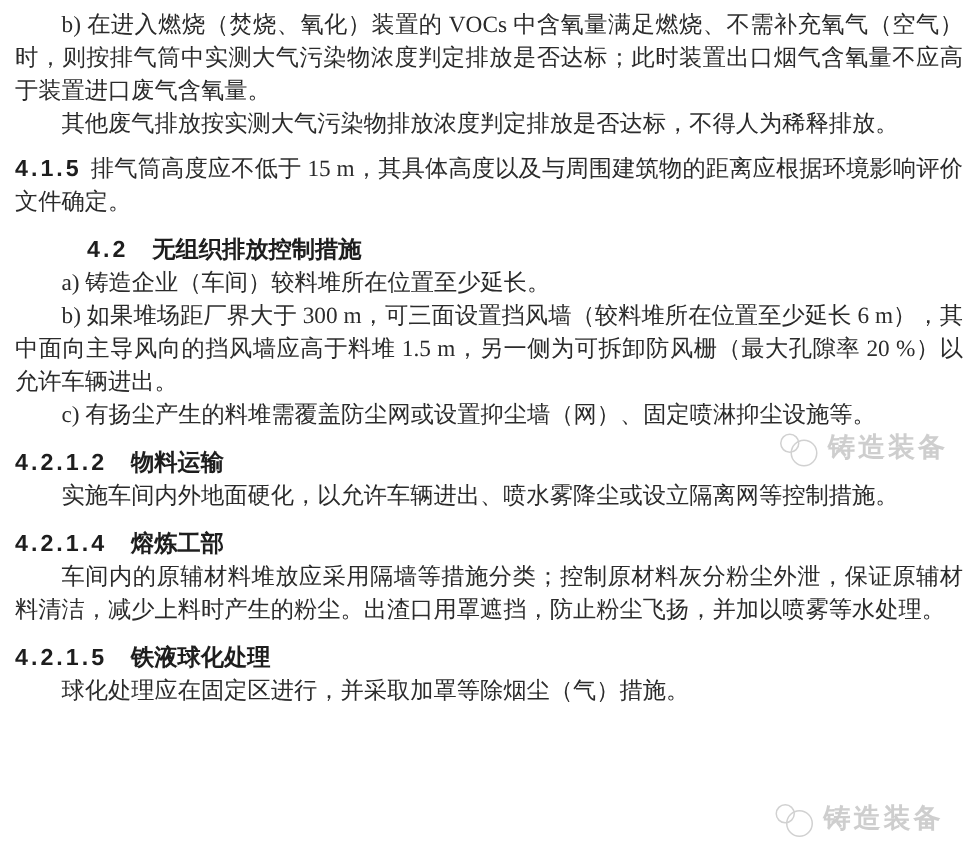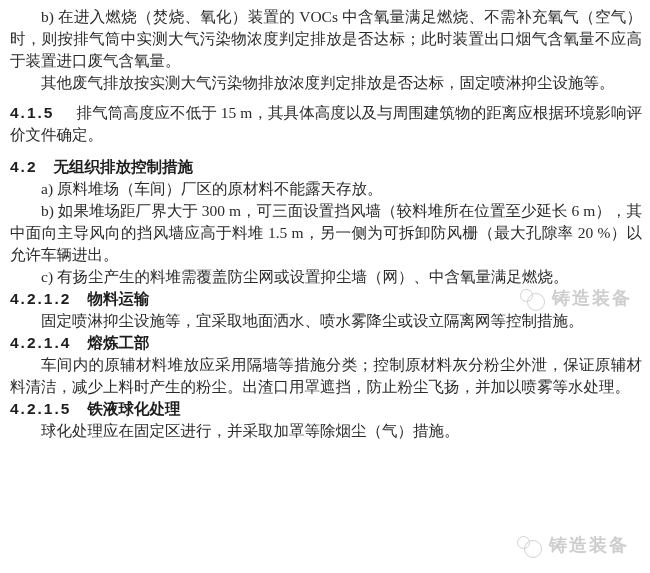--- a/index.html
+++ b/index.html
@@ -23,36 +23,36 @@
   }
   .para {
     margin: 0;
     text-indent: 2em;
   }
   .para.flush { text-indent: 0; }
   .clause-num {
     font-family: "Liberation Sans", "DejaVu Sans", sans-serif;
     font-weight: bold;
     letter-spacing: 2px;
-    margin-right: 22px;
+    margin-right: 6px;
     color: #1e1e1e;
   }
   .hd {
     margin: 0;
     font-family: "Liberation Sans", "DejaVu Sans", sans-serif;
     font-weight: bold;
     font-size: 15.5px;
     line-height: 22px;
     color: #1e1e1e;
     text-align: left;
   }
   .hd-num { letter-spacing: 2px; margin-right: 16px; }
   .gap-sm { margin-top: 8px; }
-  .gap-md { margin-top: 10px; }
-  .gap-xs { margin-top: 0; }
+  .gap-md { margin-top: 10px; margin-left: 48px; }
+  .gap-xs { margin-top: 10px; }
 
   .watermark {
     position: absolute;
     display: flex;
     align-items: flex-start;
     z-index: 3;
     opacity: 0.85;
   }
   .wm-1 { left: 519px; top: 286px; }
   .wm-2 { left: 516px; top: 533px; }
@@ -87,39 +87,39 @@
   }
 </style>
 </head>
 <body>
 
 <div class="page">
   <div class="doc">
 
     <p class="para">b) 在进入燃烧（焚烧、氧化）装置的 VOCs 中含氧量满足燃烧、不需补充氧气（空气）时，则按排气筒中实测大气污染物浓度判定排放是否达标；此时装置出口烟气含氧量不应高于装置进口废气含氧量。</p>
 
-    <p class="para">其他废气排放按实测大气污染物排放浓度判定排放是否达标，固定喷淋抑尘设施等。</p>
+    <p class="para">其他废气排放按实测大气污染物排放浓度判定排放是否达标，不得人为稀释排放。</p>
 
     <p class="para flush gap-sm"><span class="clause-num">4.1.5</span><span>排气筒高度应不低于 15 m，其具体高度以及与周围建筑物的距离应根据环境影响评价文件确定。</span></p>
 
     <h3 class="hd gap-md"><span class="hd-num">4.2</span><span>无组织排放控制措施</span></h3>
 
 
 
-    <p class="para">a) 原料堆场（车间）厂区的原材料不能露天存放。</p>
+    <p class="para">a) 铸造企业（车间）较料堆所在位置至少延长。</p>
 
     <p class="para">b) 如果堆场距厂界大于 300 m，可三面设置挡风墙（较料堆所在位置至少延长 6 m），其中面向主导风向的挡风墙应高于料堆 1.5 m，另一侧为可拆卸防风栅（最大孔隙率 20 %）以允许车辆进出。</p>
 
-    <p class="para">c) 有扬尘产生的料堆需覆盖防尘网或设置抑尘墙（网）、中含氧量满足燃烧。</p>
+    <p class="para">c) 有扬尘产生的料堆需覆盖防尘网或设置抑尘墙（网）、固定喷淋抑尘设施等。</p>
 
     <h3 class="hd gap-xs"><span class="hd-num">4.2.1.2</span><span>物料运输</span></h3>
 
 
 
-    <p class="para">固定喷淋抑尘设施等，宜采取地面洒水、喷水雾降尘或设立隔离网等控制措施。</p>
+    <p class="para">实施车间内外地面硬化，以允许车辆进出、喷水雾降尘或设立隔离网等控制措施。</p>
 
     <h3 class="hd gap-xs"><span class="hd-num">4.2.1.4</span><span>熔炼工部</span></h3>
 
     <p class="para">车间内的原辅材料堆放应采用隔墙等措施分类；控制原材料灰分粉尘外泄，保证原辅材料清洁，减少上料时产生的粉尘。出渣口用罩遮挡，防止粉尘飞扬，并加以喷雾等水处理。</p>
 
     <h3 class="hd gap-xs"><span class="hd-num">4.2.1.5</span><span>铁液球化处理</span></h3>
 
     <p class="para">球化处理应在固定区进行，并采取加罩等除烟尘（气）措施。</p>
 
   </div>

